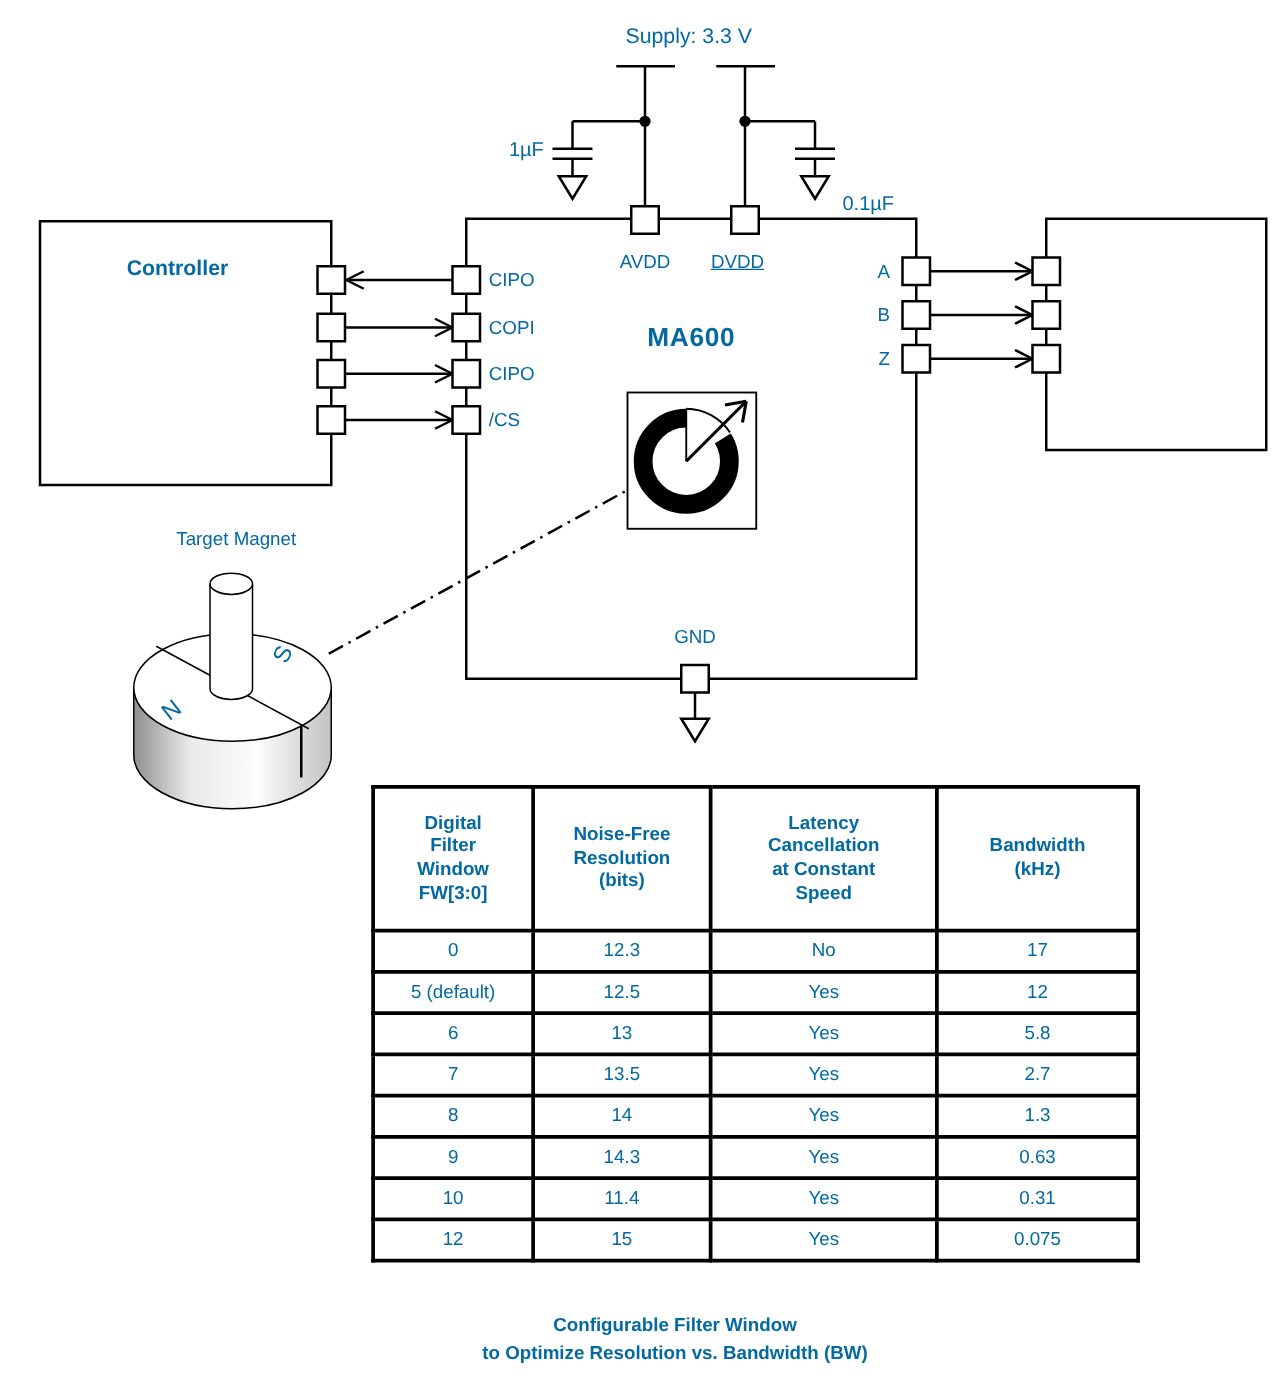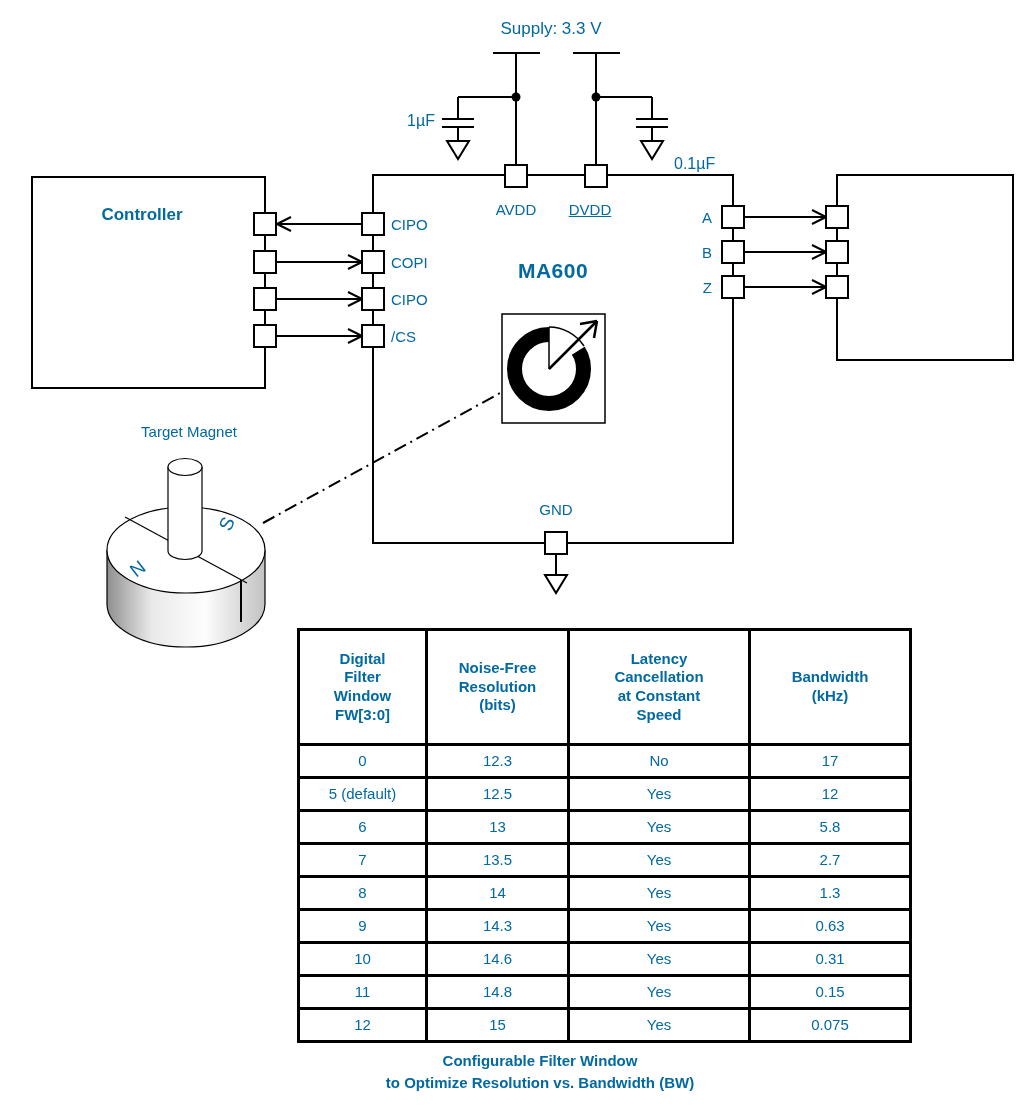--- a/index.html
+++ b/index.html
@@ -237,29 +237,23 @@
           <td>1.3</td>
         </tr>
         <tr>
           <td>9</td>
           <td>14.3</td>
           <td>Yes</td>
           <td>0.63</td>
         </tr>
         <tr>
           <td>10</td>
-          <td>14.6</td>
+          <td>11.4</td>
           <td>Yes</td>
           <td>0.31</td>
-        </tr>
-        <tr>
-          <td>11</td>
-          <td>14.8</td>
-          <td>Yes</td>
-          <td>0.15</td>
         </tr>
         <tr>
           <td>12</td>
           <td>15</td>
           <td>Yes</td>
           <td>0.075</td>
         </tr>
       </tbody>
   </table>
 

